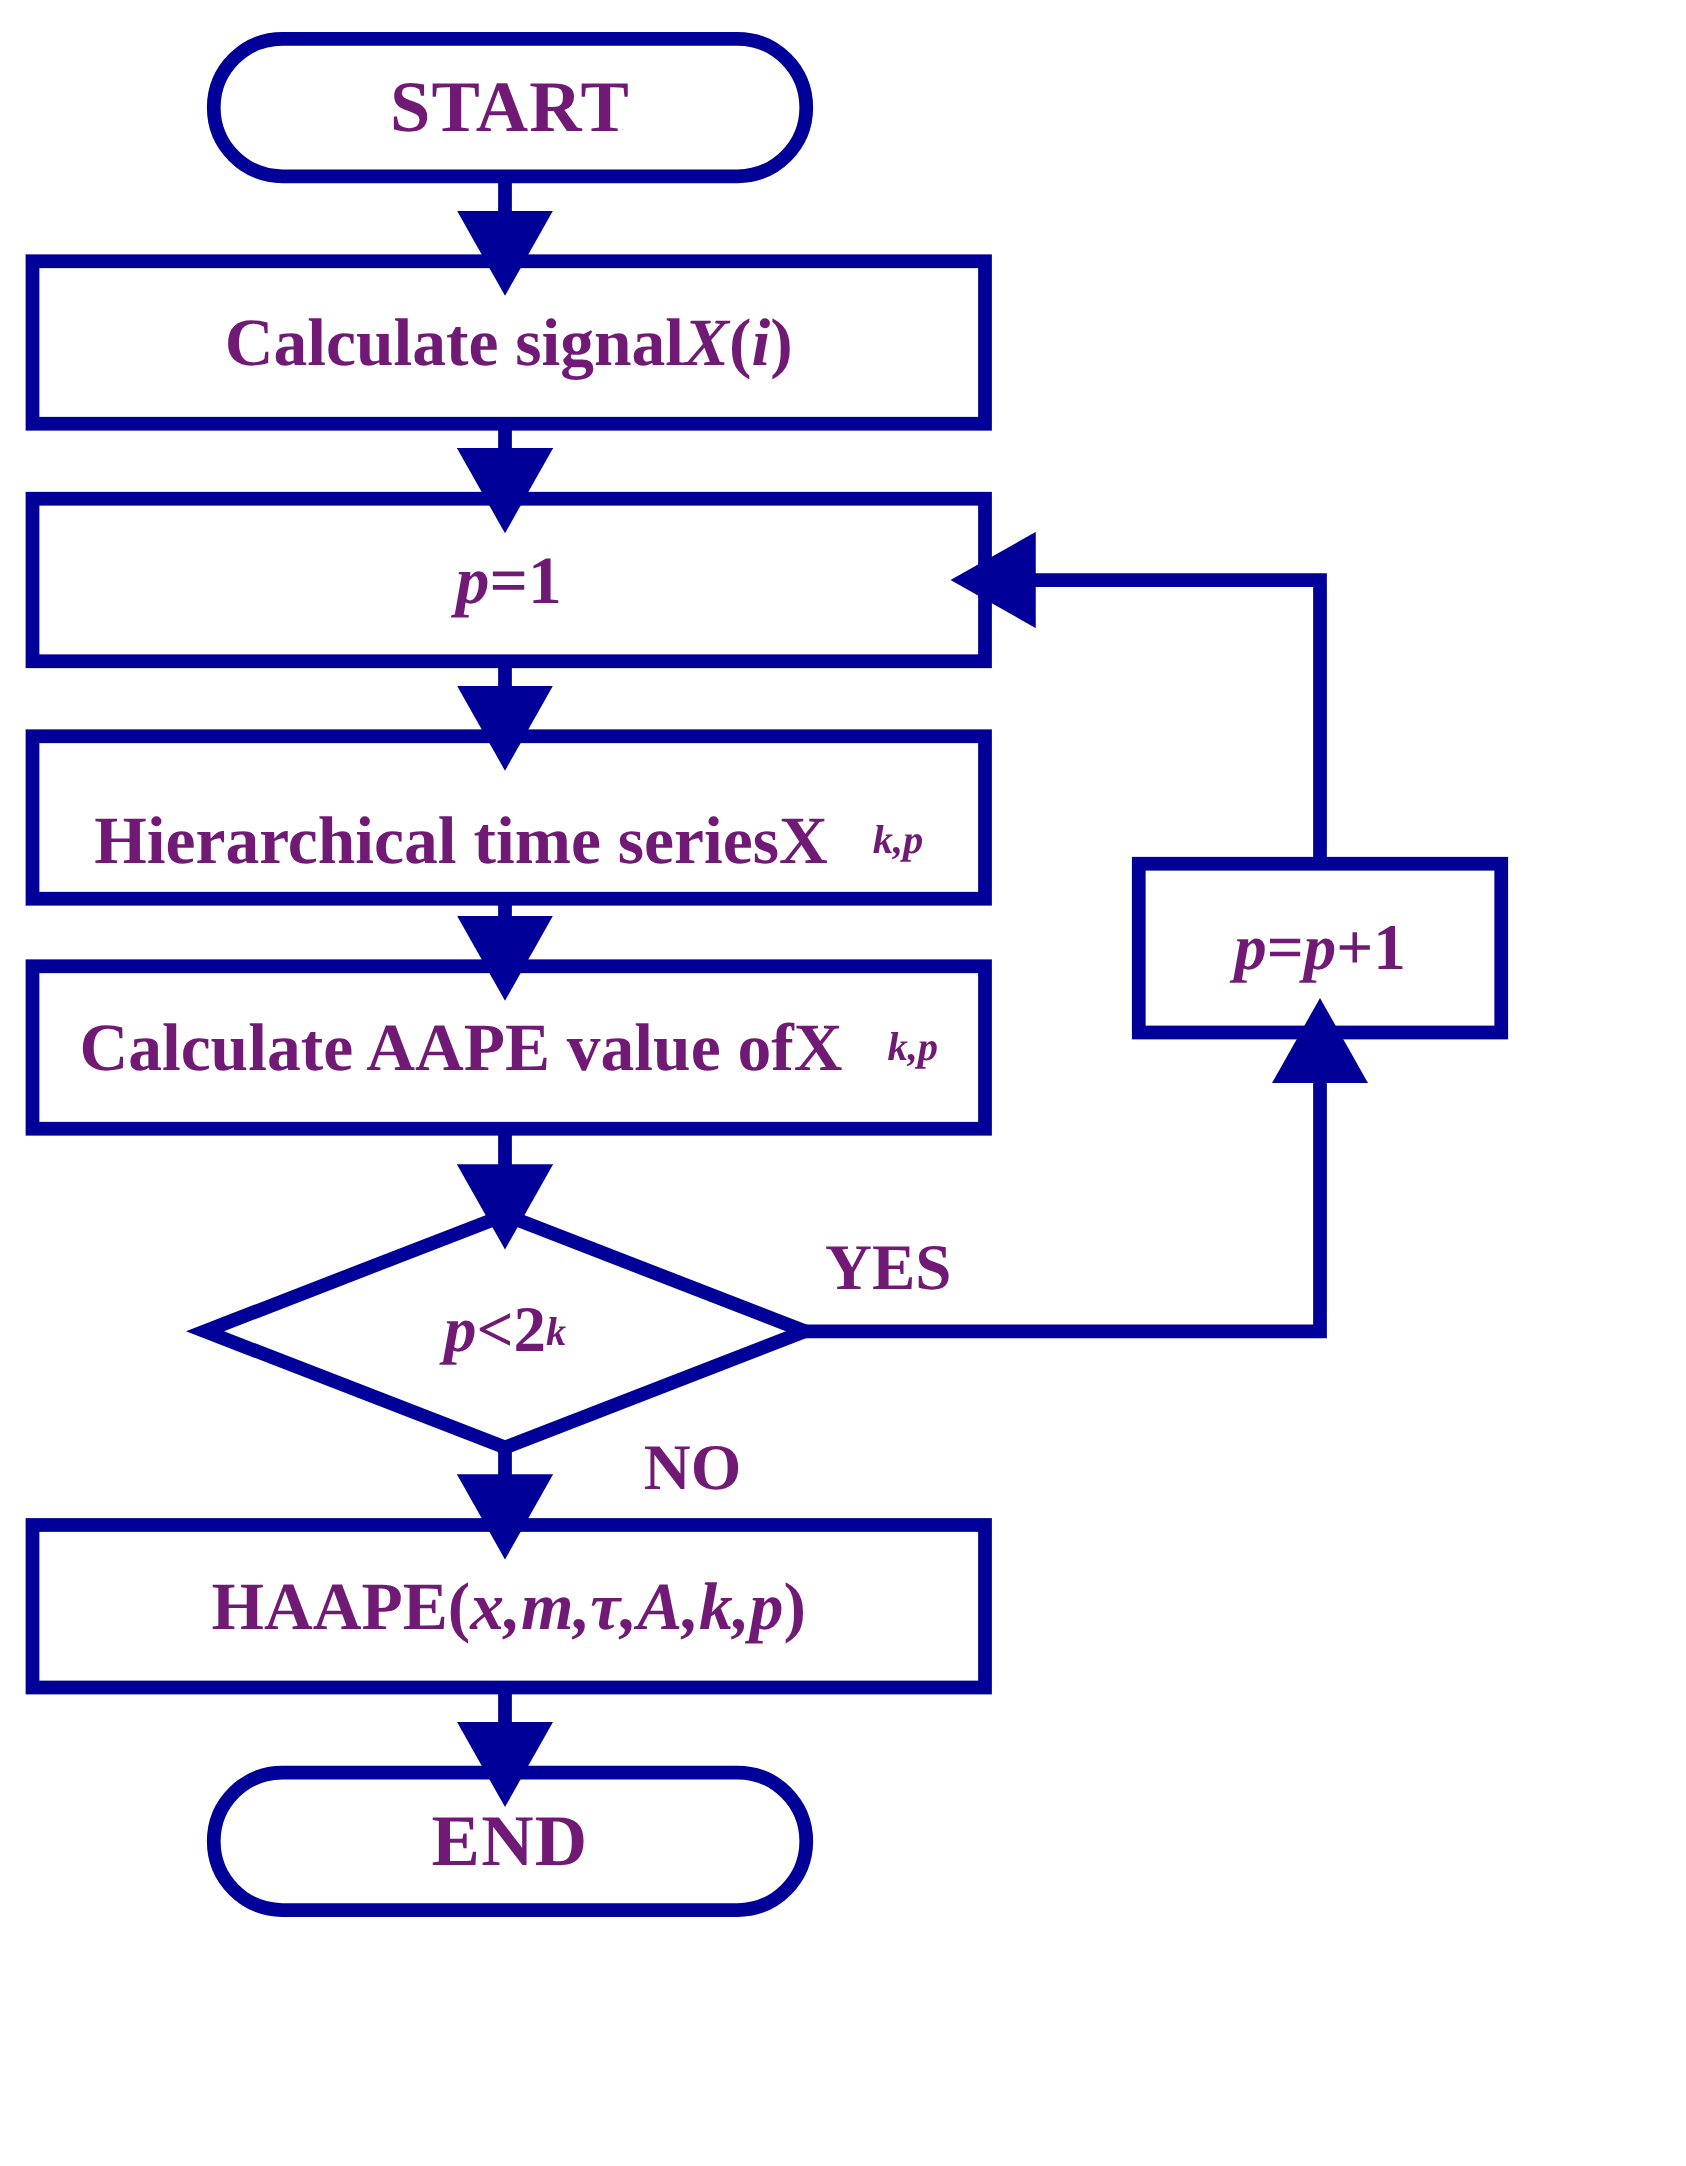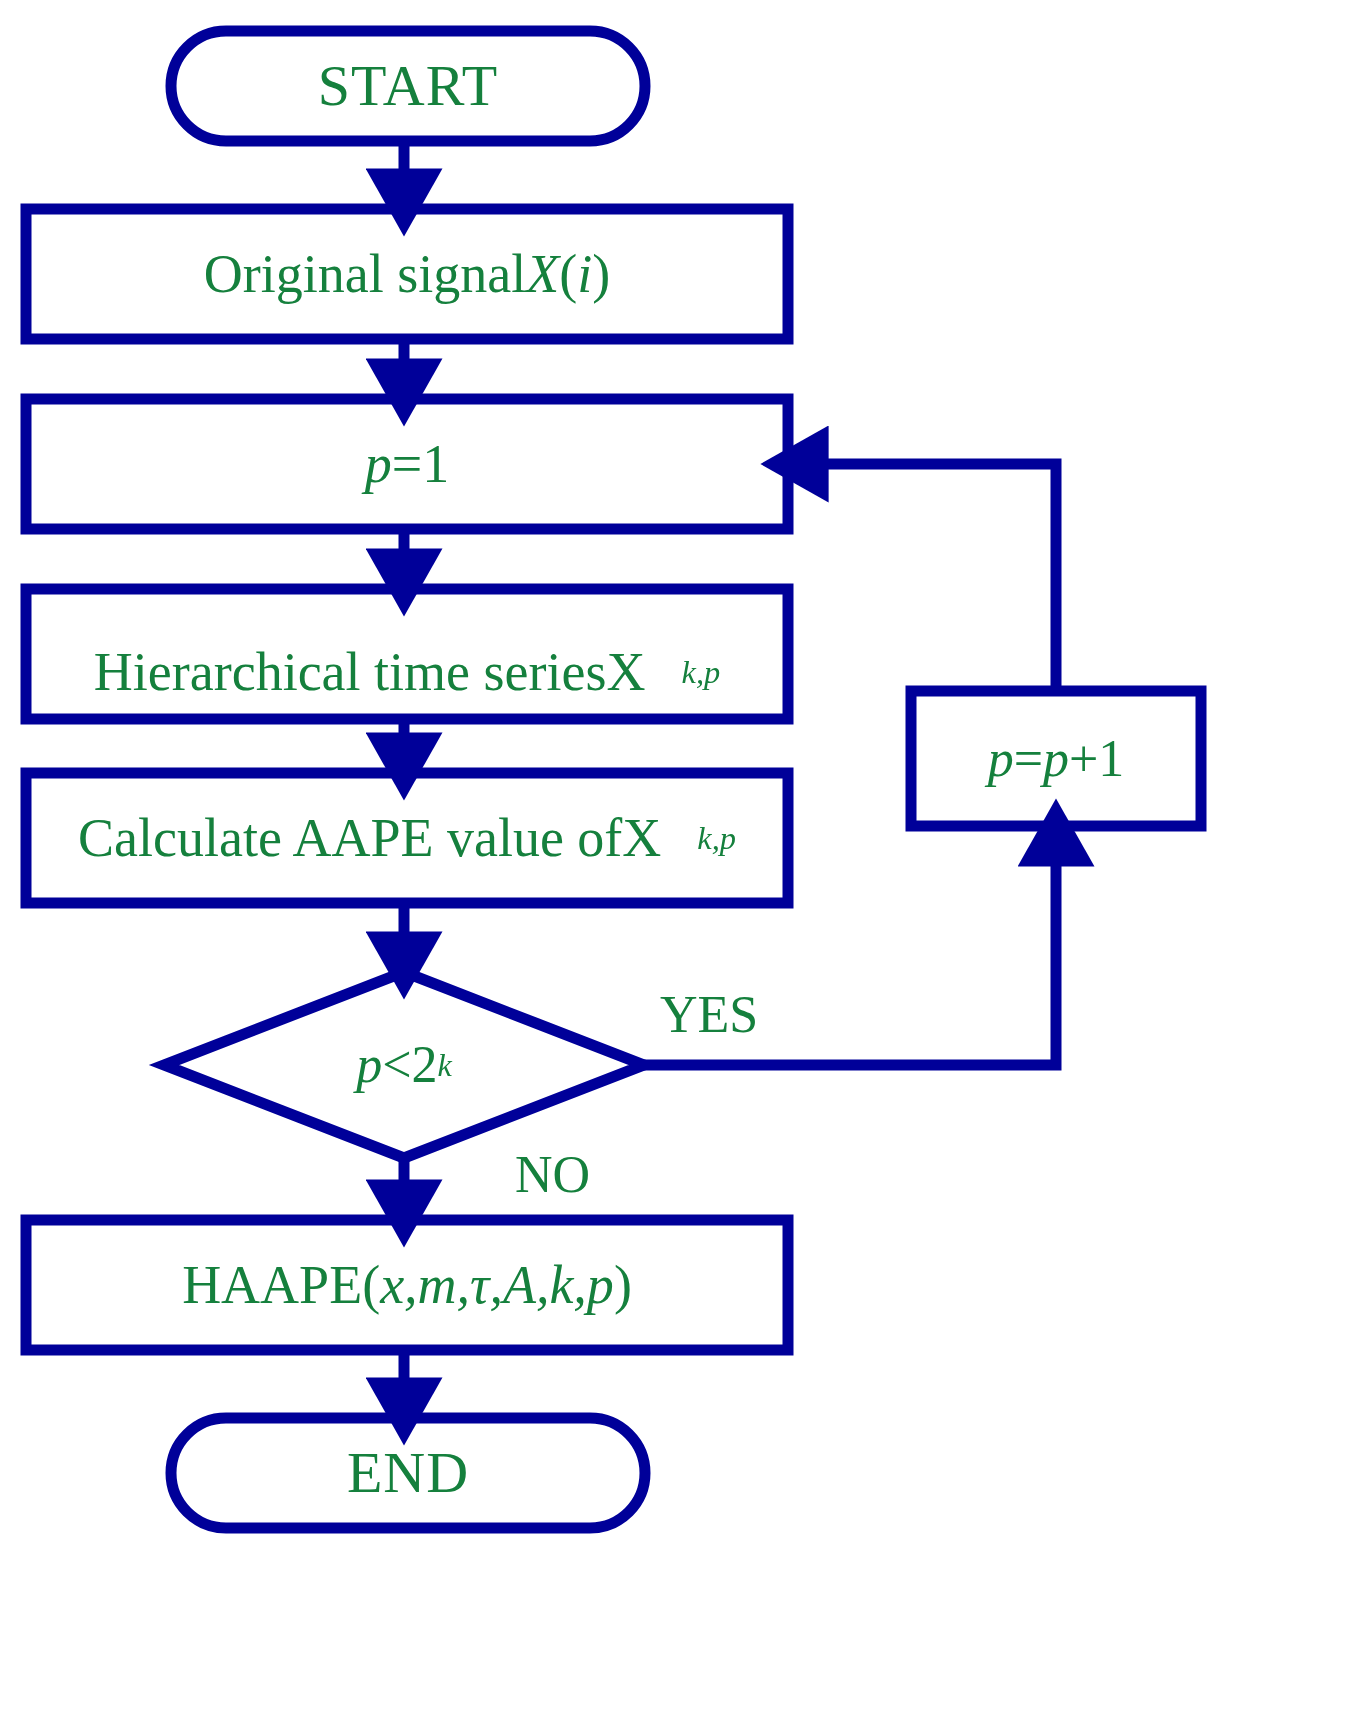--- a/index.html
+++ b/index.html
@@ -1,21 +1,21 @@
 <!DOCTYPE html>
 <html><head>
 <meta charset="utf-8">
 <style>
   html,body{margin:0;padding:0;background:#ffffff;}
   body{width:1349px;height:1733px;position:relative;overflow:hidden;
        font-family:"Liberation Serif","DejaVu Serif",serif;}
   #stage{position:absolute;left:0;top:0;width:1349px;height:1733px;}
   svg.layer{position:absolute;left:0;top:0;width:1349px;height:1733px;}
   .node-text{position:absolute;display:flex;align-items:center;justify-content:center;
-             color:#15803d;white-space:nowrap;line-height:1;}
+             color:#701a75;white-space:nowrap;line-height:1;font-weight:bold;}
   .t-start{font-size:58px;letter-spacing:1px;}
   .t-box{font-size:54px;}
   .t-small{font-size:52px;}
   .t-label{font-size:52px;}
   .ital{font-style:italic;}
   .sub{font-size:.60em;font-style:italic;vertical-align:-0.30em;letter-spacing:0;margin-left:36px;}
   .sup{font-size:.62em;font-style:italic;vertical-align:0.50em;letter-spacing:0;}
 </style>
 </head>
 <body>
@@ -62,21 +62,21 @@
     <line x1="404" y1="1350" x2="404" y2="1406" stroke="#000099" stroke-width="11" marker-end="url(#arrowhead)"></line>
 
     <polyline points="644,1065 1056,1065 1056,838" fill="none" stroke="#000099" stroke-width="11" marker-end="url(#arrowhead)"></polyline>
 
     <polyline points="1056,691 1056,464 800,464" fill="none" stroke="#000099" stroke-width="11" marker-end="url(#arrowhead)"></polyline>
   </svg>
 
   <div class="node-text t-start" style="left:171px;top:31px;width:474px;height:110px;">START</div>
 
   <div class="node-text t-box" style="left:26px;top:209px;width:762px;height:130px;">
-    <span>Original signal </span>
+    <span>Calculate signal </span>
       <span class="ital">X</span>
       <span>(</span>
       <span class="ital">i</span>
       <span>)</span>
   </div>
 
   <div class="node-text t-box" style="left:26px;top:399px;width:762px;height:130px;">
       <span class="ital">p</span>
       <span>=1</span>
   </div>

